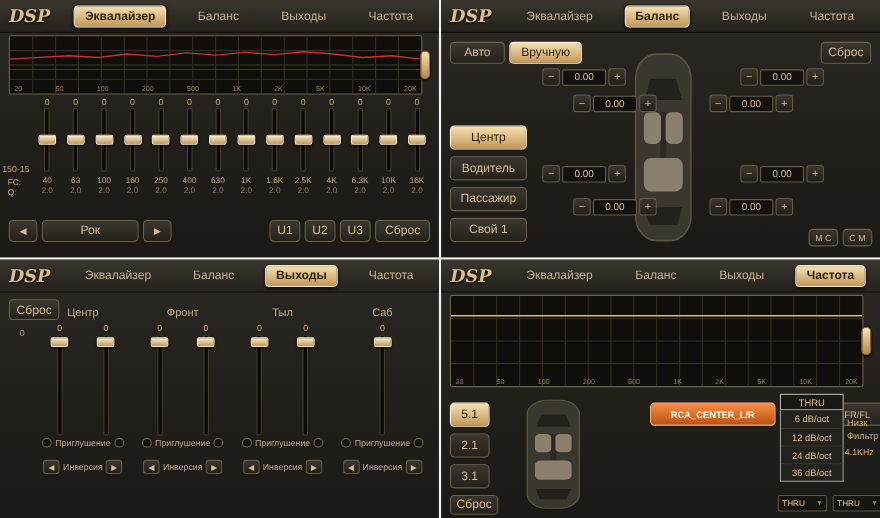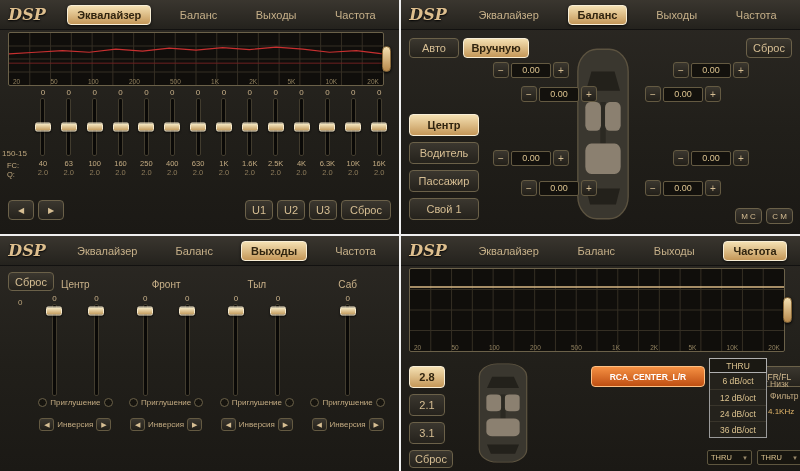--- a/index.html
+++ b/index.html
@@ -5,21 +5,21 @@
 *{margin:0;padding:0;box-sizing:border-box}
 body{width:800px;height:471px;background:#f0f0f0;font-family:"Liberation Sans",sans-serif;overflow:hidden}
 .app{display:grid;grid-template-columns:399px 399px;grid-template-rows:234px 235px;gap:2px;width:800px;height:406px}
 .panel{position:relative;overflow:hidden;background:linear-gradient(180deg,#2c2924 0%,#211f1a 55%,#1b1915 100%)}
 .hdr{position:absolute;left:0;top:0;right:0;height:30px;display:flex;align-items:center;background:linear-gradient(#3a362f,#24221d);border-bottom:1px solid #121110}
 .logo{width:54px;text-align:center;font-family:"DejaVu Serif",serif;font-style:italic;font-weight:bold;font-size:16px;color:#debf8e;text-shadow:0 1px 2px #000}
 .tabs{flex:1;display:flex;align-items:flex-start;justify-content:space-around;padding:0 4px}
 .tab{font-size:11px;color:#c6b089;padding:4px 10px;border-radius:4px;white-space:nowrap;cursor:default}
 .tab.active{background:linear-gradient(#f4e0b2,#c49758);color:#30240f;font-weight:bold;border:1px solid #f8eed6;box-shadow:0 1px 3px rgba(0,0,0,.7);padding:3px 9px}
 .btn{display:flex;align-items:center;justify-content:center;background:linear-gradient(#3b372f,#25221c);border:1px solid #6b6149;border-radius:4px;color:#d6be93;font-size:11px;font-family:inherit;white-space:nowrap;height:20px;padding:0 2px;cursor:default}
-.btn.active{background:linear-gradient(#f4e0b2,#c49758);color:#30240f;border-color:#f8eed6;font-weight:bold}
+.btn.active{background:linear-gradient(#f4e0b2,#c49758);color:#30240f;border-color:#f8eed6;font-weight:normal}
 .btn.arr{font-size:8px;width:26px}
 .btn.sm{width:28px}
 .btn.pos{width:70px;height:22px;font-size:11px}
 .btn.cfg{width:36px;height:22px}
 .btn.rca{width:114px;height:21px;font-size:8.5px}
 .btn.rca-active{background:linear-gradient(#f59043,#bf4f12);border-color:#ffc083;color:#fff;font-weight:bold}
 .graph{position:absolute;background:#100e0b;border:1px solid #6b6149;border-radius:2px;overflow:hidden}
 .graph svg{display:block;width:100%;height:100%}
 .xlabels{position:absolute;left:4px;right:4px;bottom:0;display:flex;justify-content:space-between;font-size:6.5px;color:#90805f;pointer-events:none}
 .graph-tab{position:absolute;width:9px;height:26px;background:linear-gradient(#f4e0b2,#b8894c);border:1px solid #8a6a3a;border-radius:5px;box-shadow:0 1px 3px #000;z-index:3}
@@ -228,20 +228,21 @@
             <div class="vhandle" style="top: 50%;"></div>
           </div>
           <div class="bfc">16K</div>
           <div class="bq">2.0</div>
         </div>
       </div>
     <div class="rowlab" style="top:161px">FC:</div>
     <div class="rowlab" style="top:170px">Q:</div>
     <div class="foot">
       <button class="btn arr">◀</button>
+      <button class="btn" style="width:88px">Рок</button>
       <button class="btn arr">▶</button>
       <div style="flex:1"></div>
       <div id="eq-mem" style="display:flex;gap:4px">
           <button class="btn sm">U1</button>
           <button class="btn sm">U2</button>
           <button class="btn sm">U3</button>
         </div>
       <button class="btn" style="width:50px">Сброс</button>
     </div>
   </section>
@@ -480,21 +481,21 @@
           <span>500</span>
           <span>1K</span>
           <span>2K</span>
           <span>5K</span>
           <span>10K</span>
           <span>20K</span>
         </div>
     </div>
     <div class="graph-tab" style="left:382px;top:61px"></div>
     <div id="fq-config" style="position:absolute;left:8px;top:130px;display:flex;flex-direction:column;gap:6px">
-        <button class="btn cfg active">2.8</button>
+        <button class="btn cfg active">5.1</button>
         <button class="btn cfg">2.1</button>
         <button class="btn cfg">3.1</button>
       </div>
     <button class="btn" style="position:absolute;left:8px;top:214px;width:44px;height:18px">Сброс</button>
     <div class="car" style="left:70px;top:126px;width:64px;height:102px"><svg viewBox="0 0 100 220" width="100%" height="100%" preserveAspectRatio="none">
           <rect x="13" y="4" width="74" height="212" rx="28" fill="#3a372f" stroke="#5c5340" stroke-width="2"></rect>
           <path d="M25 56 L75 56 L67 32 L33 32 Z" fill="#23211b"></path>
           <path d="M25 178 L75 178 L69 198 L31 198 Z" fill="#23211b"></path>
           <rect x="46" y="70" width="8" height="52" fill="#2b2922"></rect>
           <rect x="24" y="70" width="23" height="36" rx="7" fill="#8b8070"></rect>

